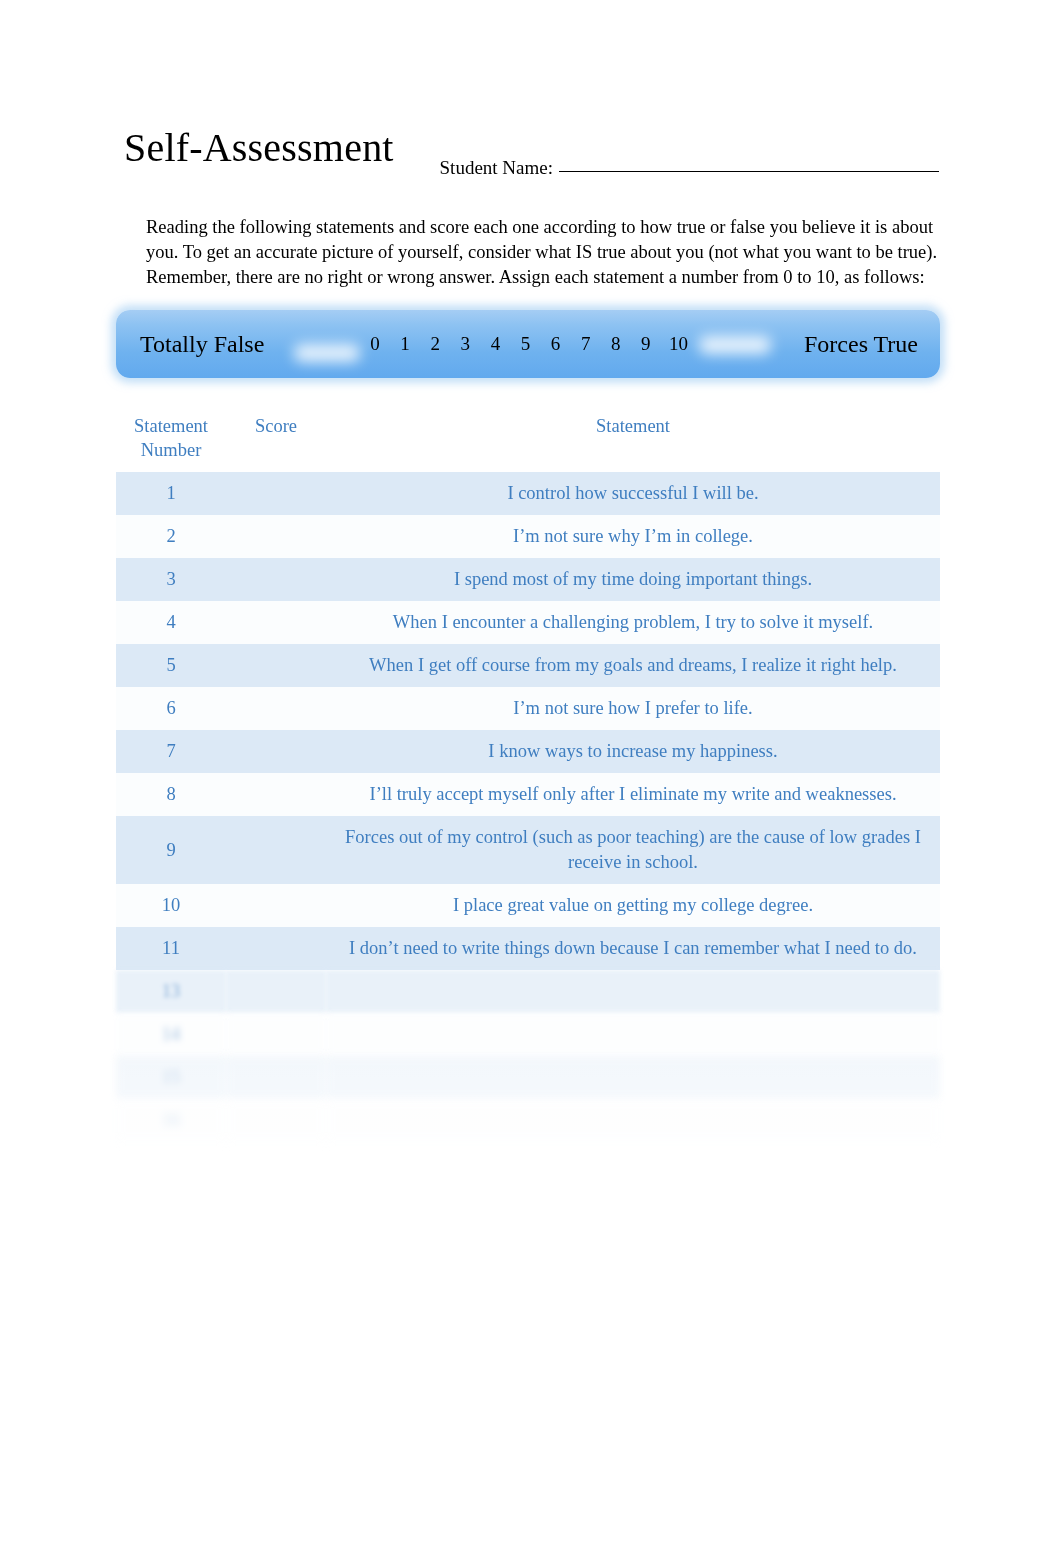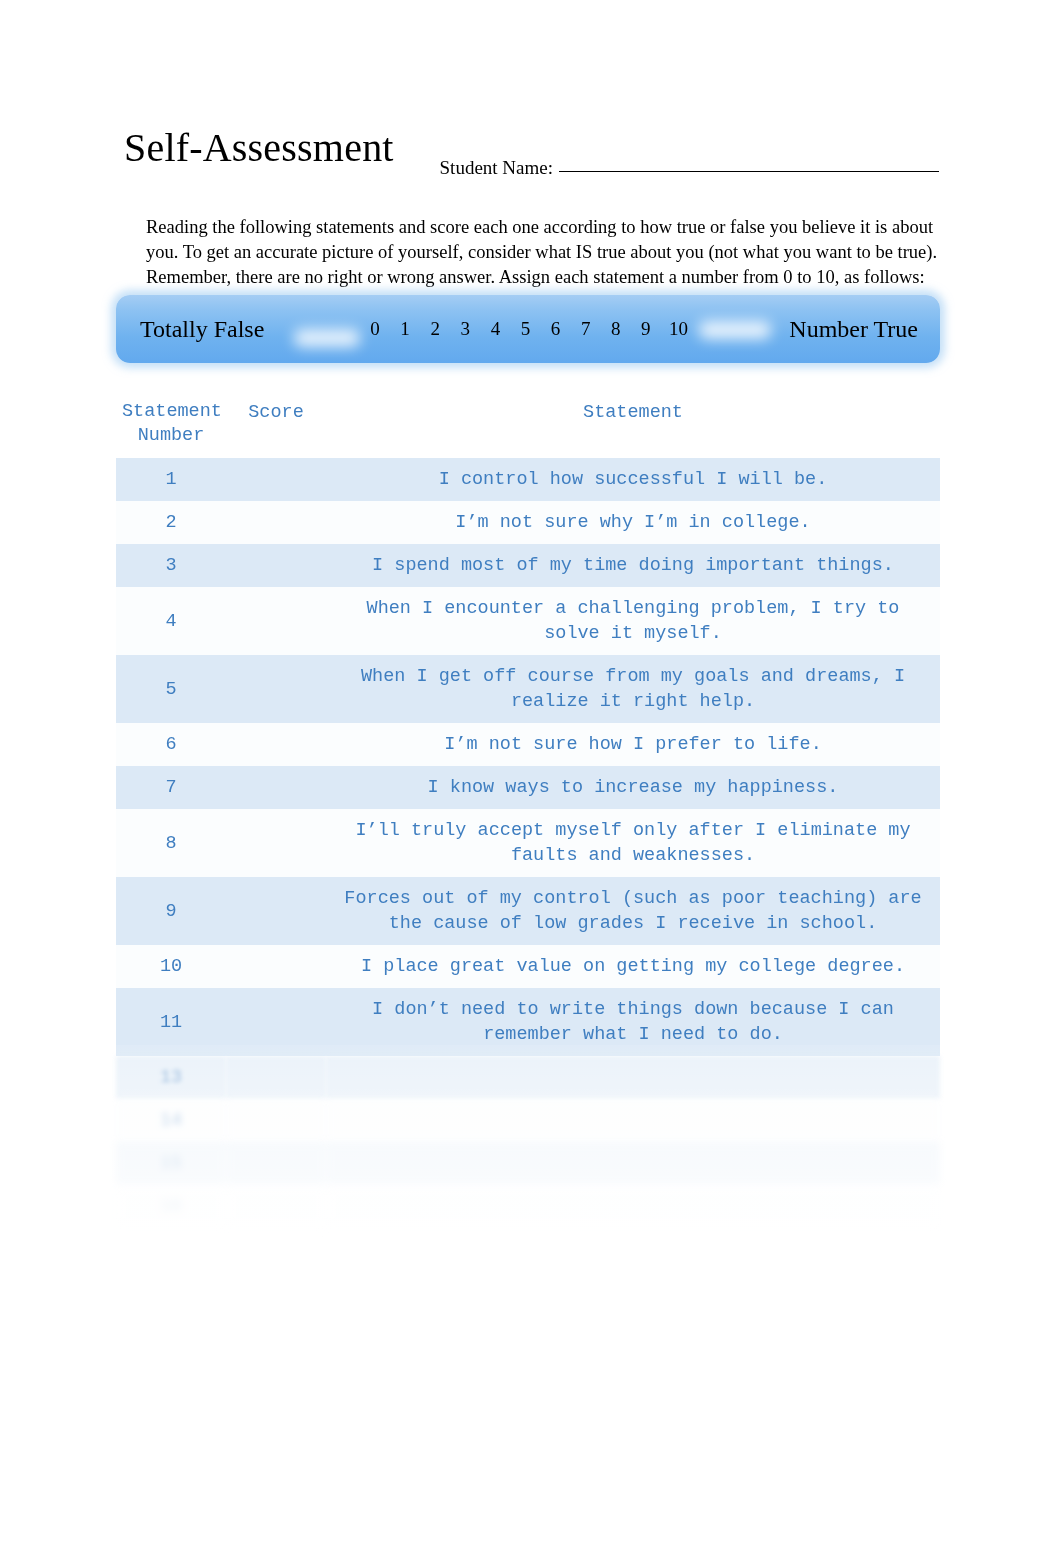--- a/index.html
+++ b/index.html
@@ -66,21 +66,21 @@
     line-height: 25px;
     text-align: left;
     color: #000;
     margin-left: 20px;
   }
 
   
   .scale-wrap {
     position: absolute;
     left: 116px;
-    top: 295px;
+    top: 310px;
     width: 824px;
     height: 68px;
   }
   .scale-bar {
     position: absolute;
     left: 0; top: 0;
     width: 824px;
     height: 68px;
     border-radius: 14px;
     background: linear-gradient(to bottom, #a5cdf4 0%, #8dc2f2 22%, #6fb2ef 62%, #62a9ee 100%);
@@ -118,23 +118,22 @@
     background: rgba(255,255,255,0.82);
     filter: blur(7px);
   }
   .bar-ghost.g1 { left: 178px; top: 34px; width: 66px; height: 18px; }
   .bar-ghost.g2 { left: 583px; top: 26px; width: 72px; height: 18px; }
 
   
   .table-wrap {
     position: absolute;
     left: 116px;
-    top: 392px;
+    top: 406px;
     width: 824px;
-    font-family: Liberation Mono, monospace;
   }
   table.assess {
     width: 824px;
     border-collapse: collapse;
     table-layout: fixed;
     color: #3f7ec0;
     font-size: 18.5px;
     line-height: 25px;
   }
   table.assess col.c-num   { width: 110px; }
@@ -208,21 +207,21 @@
         <span>2</span>
         <span>3</span>
         <span>4</span>
         <span>5</span>
         <span>6</span>
         <span>7</span>
         <span>8</span>
         <span>9</span>
         <span>10</span>
       </div>
-      <div class="scale-label right">Number True</div>
+      <div class="scale-label right">Forces True</div>
     </div>
   </div>
 
   <div class="table-wrap">
     <table class="assess">
       <colgroup>
         <col class="c-num">
           <col class="c-score">
           <col class="c-stmt">
       </colgroup>
@@ -266,21 +265,21 @@
           <td class="cell-stmt">I’m not sure how I prefer to life.</td>
         </tr>
         <tr class="band-on">
           <td class="cell-num">7</td>
           <td class="cell-score"></td>
           <td class="cell-stmt">I know ways to increase my happiness.</td>
         </tr>
         <tr class="band-off">
           <td class="cell-num">8</td>
           <td class="cell-score"></td>
-          <td class="cell-stmt">I’ll truly accept myself only after I eliminate my faults and weaknesses.</td>
+          <td class="cell-stmt">I’ll truly accept myself only after I eliminate my write and weaknesses.</td>
         </tr>
         <tr class="band-on">
           <td class="cell-num">9</td>
           <td class="cell-score"></td>
           <td class="cell-stmt">Forces out of my control (such as poor teaching) are the cause of low grades I receive in school.</td>
         </tr>
         <tr class="band-off">
           <td class="cell-num">10</td>
           <td class="cell-score"></td>
           <td class="cell-stmt">I place great value on getting my college degree.</td>

